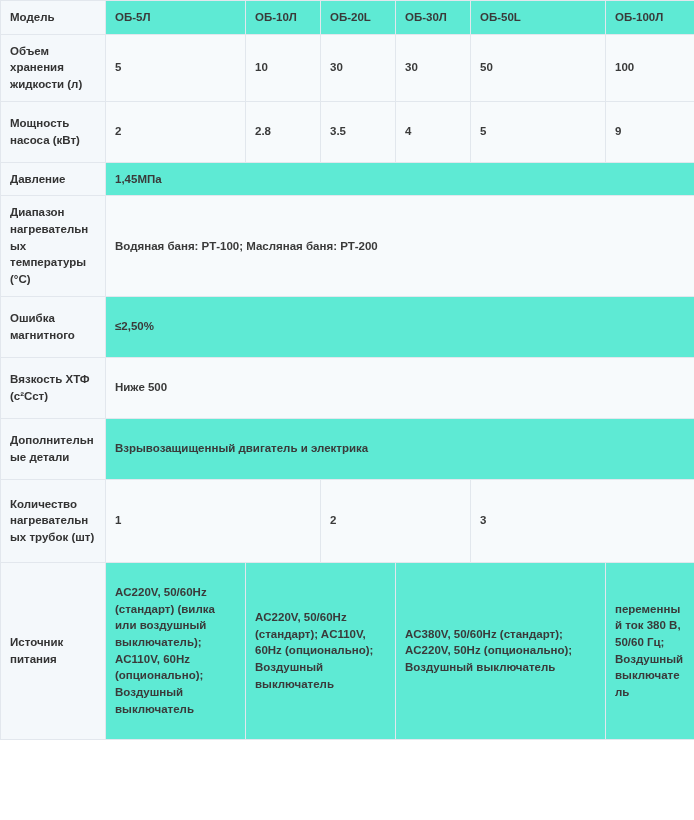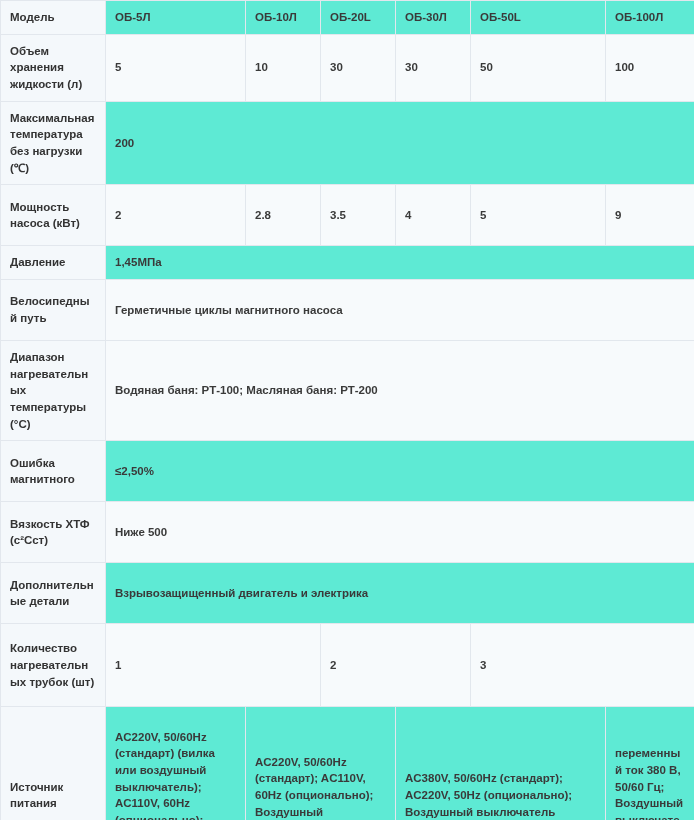--- a/index.html
+++ b/index.html
@@ -78,44 +78,36 @@
     <tr class="alt">
       <td class="rowhead tall">Объем хранения жидкости (л)</td>
       <td class="cell">5</td>
       <td class="cell">10</td>
       <td class="cell">30</td>
       <td class="cell">30</td>
       <td class="cell">50</td>
       <td class="cell">100</td>
     </tr>
 
-    <tr class="plain">
-      <td class="rowhead" style="height:66px">Максимальная температура без нагрузки (℃)</td>
-      <td class="cell" colspan="6">200</td>
-    </tr>
 
     <tr class="alt">
       <td class="rowhead tall">Мощность насоса (кВт)</td>
       <td class="cell">2</td>
       <td class="cell">2.8</td>
       <td class="cell">3.5</td>
       <td class="cell">4</td>
       <td class="cell">5</td>
       <td class="cell">9</td>
     </tr>
 
     <tr class="plain">
       <td class="rowhead">Давление</td>
       <td class="cell" colspan="6">1,45МПа</td>
     </tr>
 
-    <tr class="alt">
-      <td class="rowhead tall">Велосипедный путь</td>
-      <td class="cell" colspan="6">Герметичные циклы магнитного насоса</td>
-    </tr>
 
 
     <tr class="alt">
       <td class="rowhead" style="height:66px">Диапазон нагревательных температуры (°С)</td>
       <td class="cell" colspan="6">Водяная баня: РТ-100; Масляная баня: РТ-200</td>
     </tr>
 
     <tr class="plain">
       <td class="rowhead tall">Ошибка магнитного</td>
       <td class="cell" colspan="6">≤2,50%</td>

